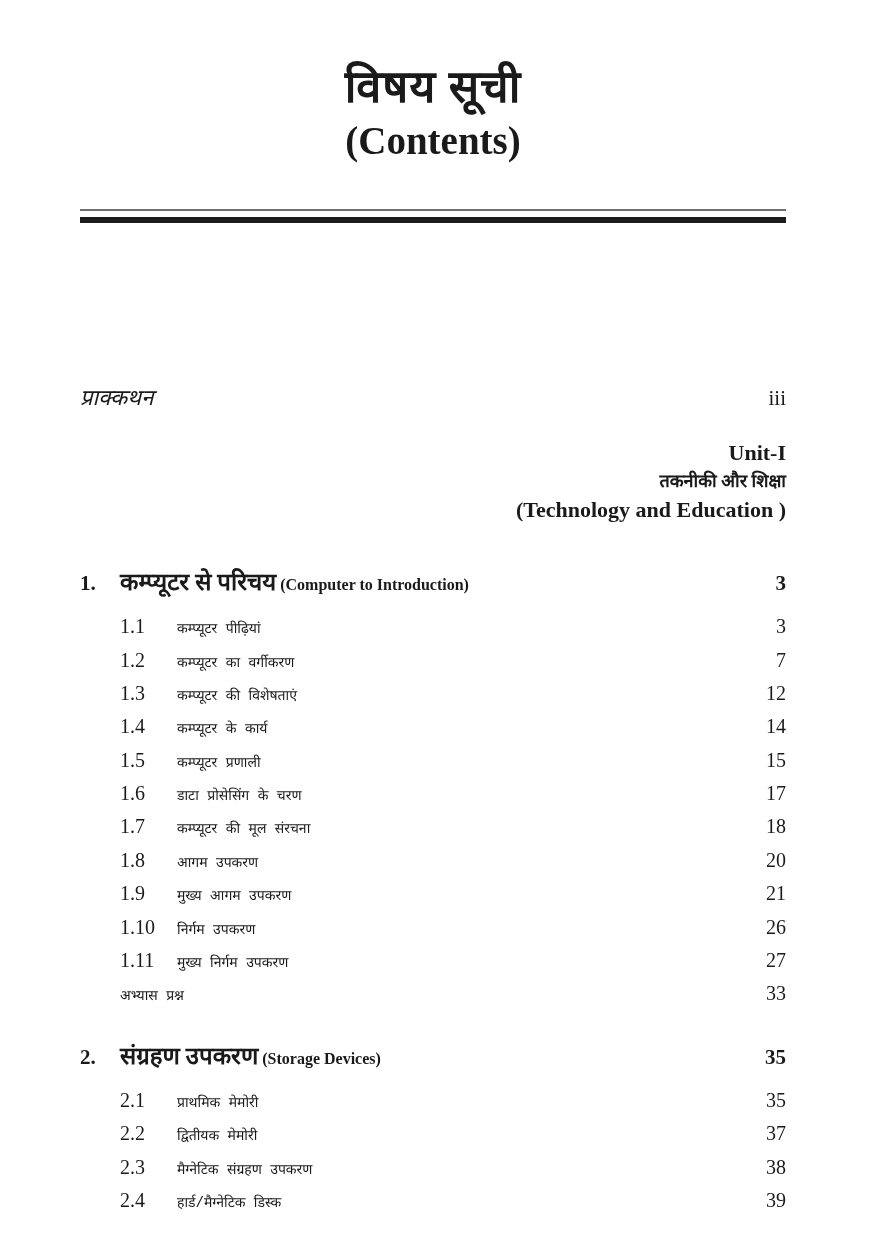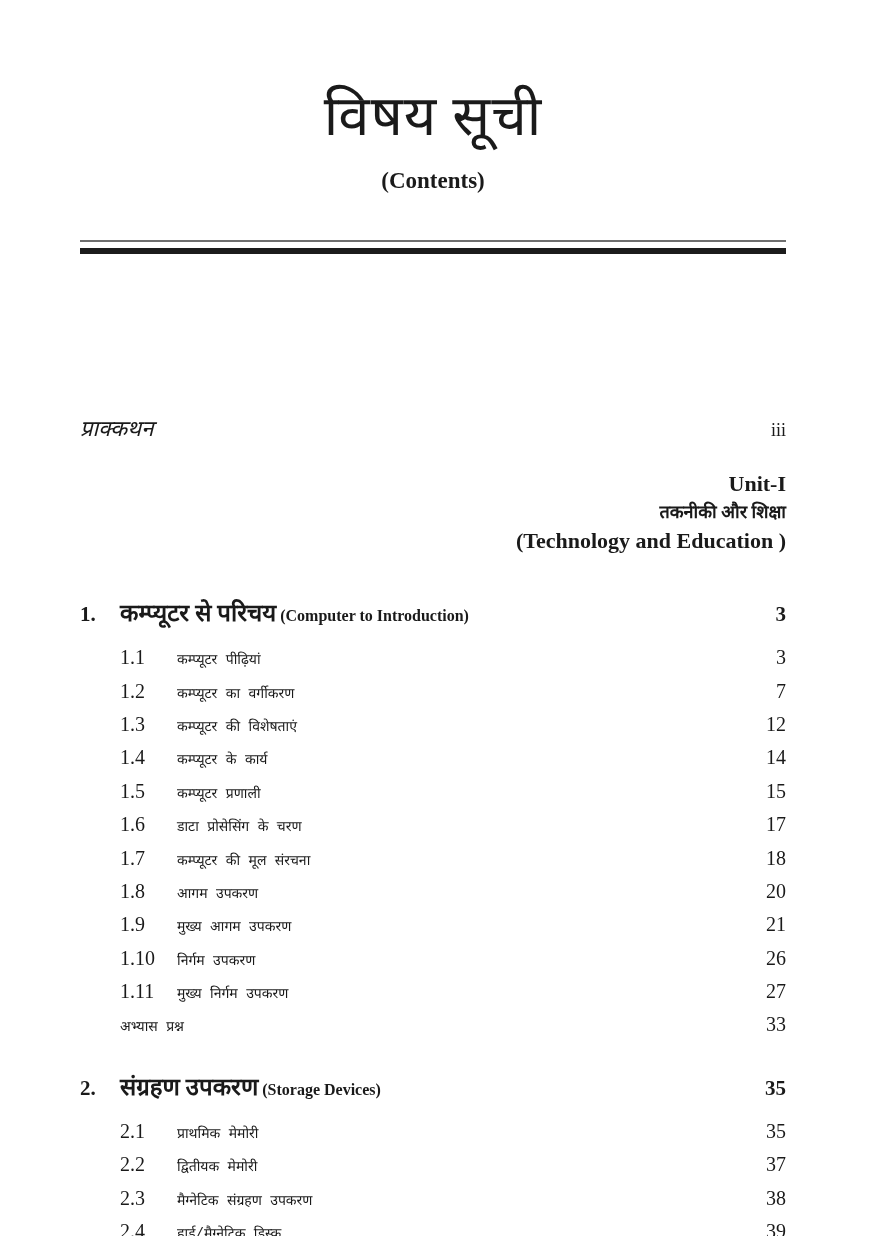--- a/index.html
+++ b/index.html
@@ -16,45 +16,44 @@
     overflow:hidden;
     background:#ffffff;
   }
   .content{
     margin-left:80px;
     margin-right:106px; 
   }
   
   .header{padding-top:62px;text-align:center;}
   .title-hi{
-    font-size:56px;
-    font-weight:normal;
+    font-size:45px;
+    font-weight:bold;
     line-height:1.15;
     letter-spacing:1px;
-    margin-top:22px;
   }
   .title-en{
-    font-size:23px;
+    font-size:39px;
     font-weight:bold;
-    margin-top:20px;
+    margin-top:6px;
     line-height:1.1;
   }
   .double-rule{margin-top:46px;}
   .rule-thin{height:2px;background:#6f6f6f;}
   .rule-gap{height:6px;}
   .rule-thick{height:6px;background:#1c1c1c;}
   
   .front-row{
     margin-top:110px;
     display:flex;
     align-items:baseline;
     font-size:22px;
   }
   .front-label{font-style:italic;margin-top:48px;}
-  .front-page{margin-left:auto;font-size:18px;font-style:normal;}
+  .front-page{margin-left:auto;font-size:21px;font-style:normal;}
   
   .unit{ text-align:right; margin-top:28px; }
   .unit-name{font-size:22px;font-weight:bold;line-height:1.3;}
   .unit-title-hi{font-size:18px;font-weight:bold;line-height:1.35;margin-top:2px;}
   .unit-title-en{font-size:22px;font-weight:bold;line-height:1.3;margin-top:2px;}
   
   .chapter{margin-top:40px;}
   .chapter + .chapter{margin-top:22px;}
   .ch-head{
     display:flex;

